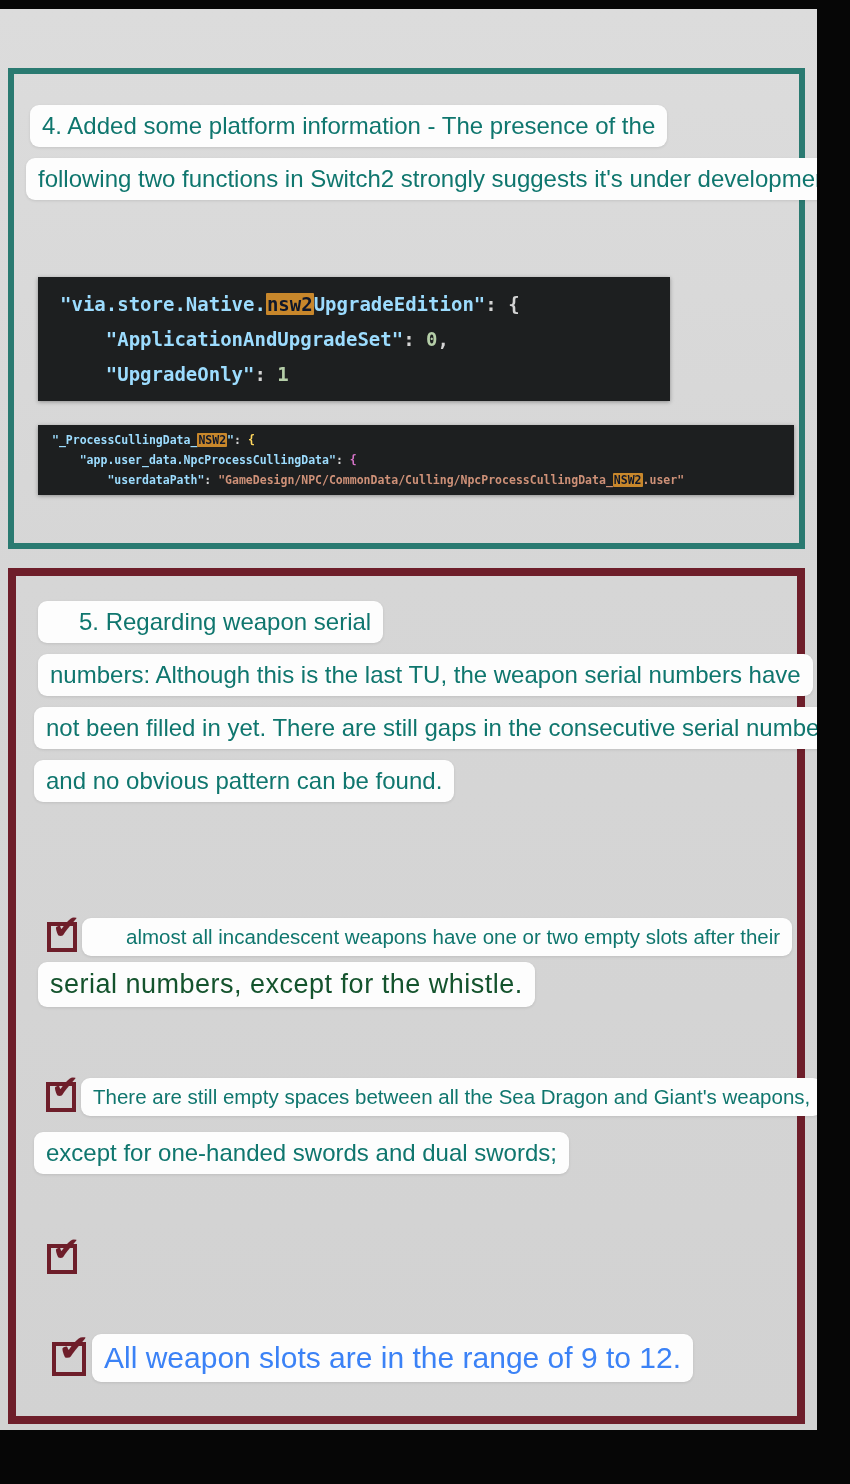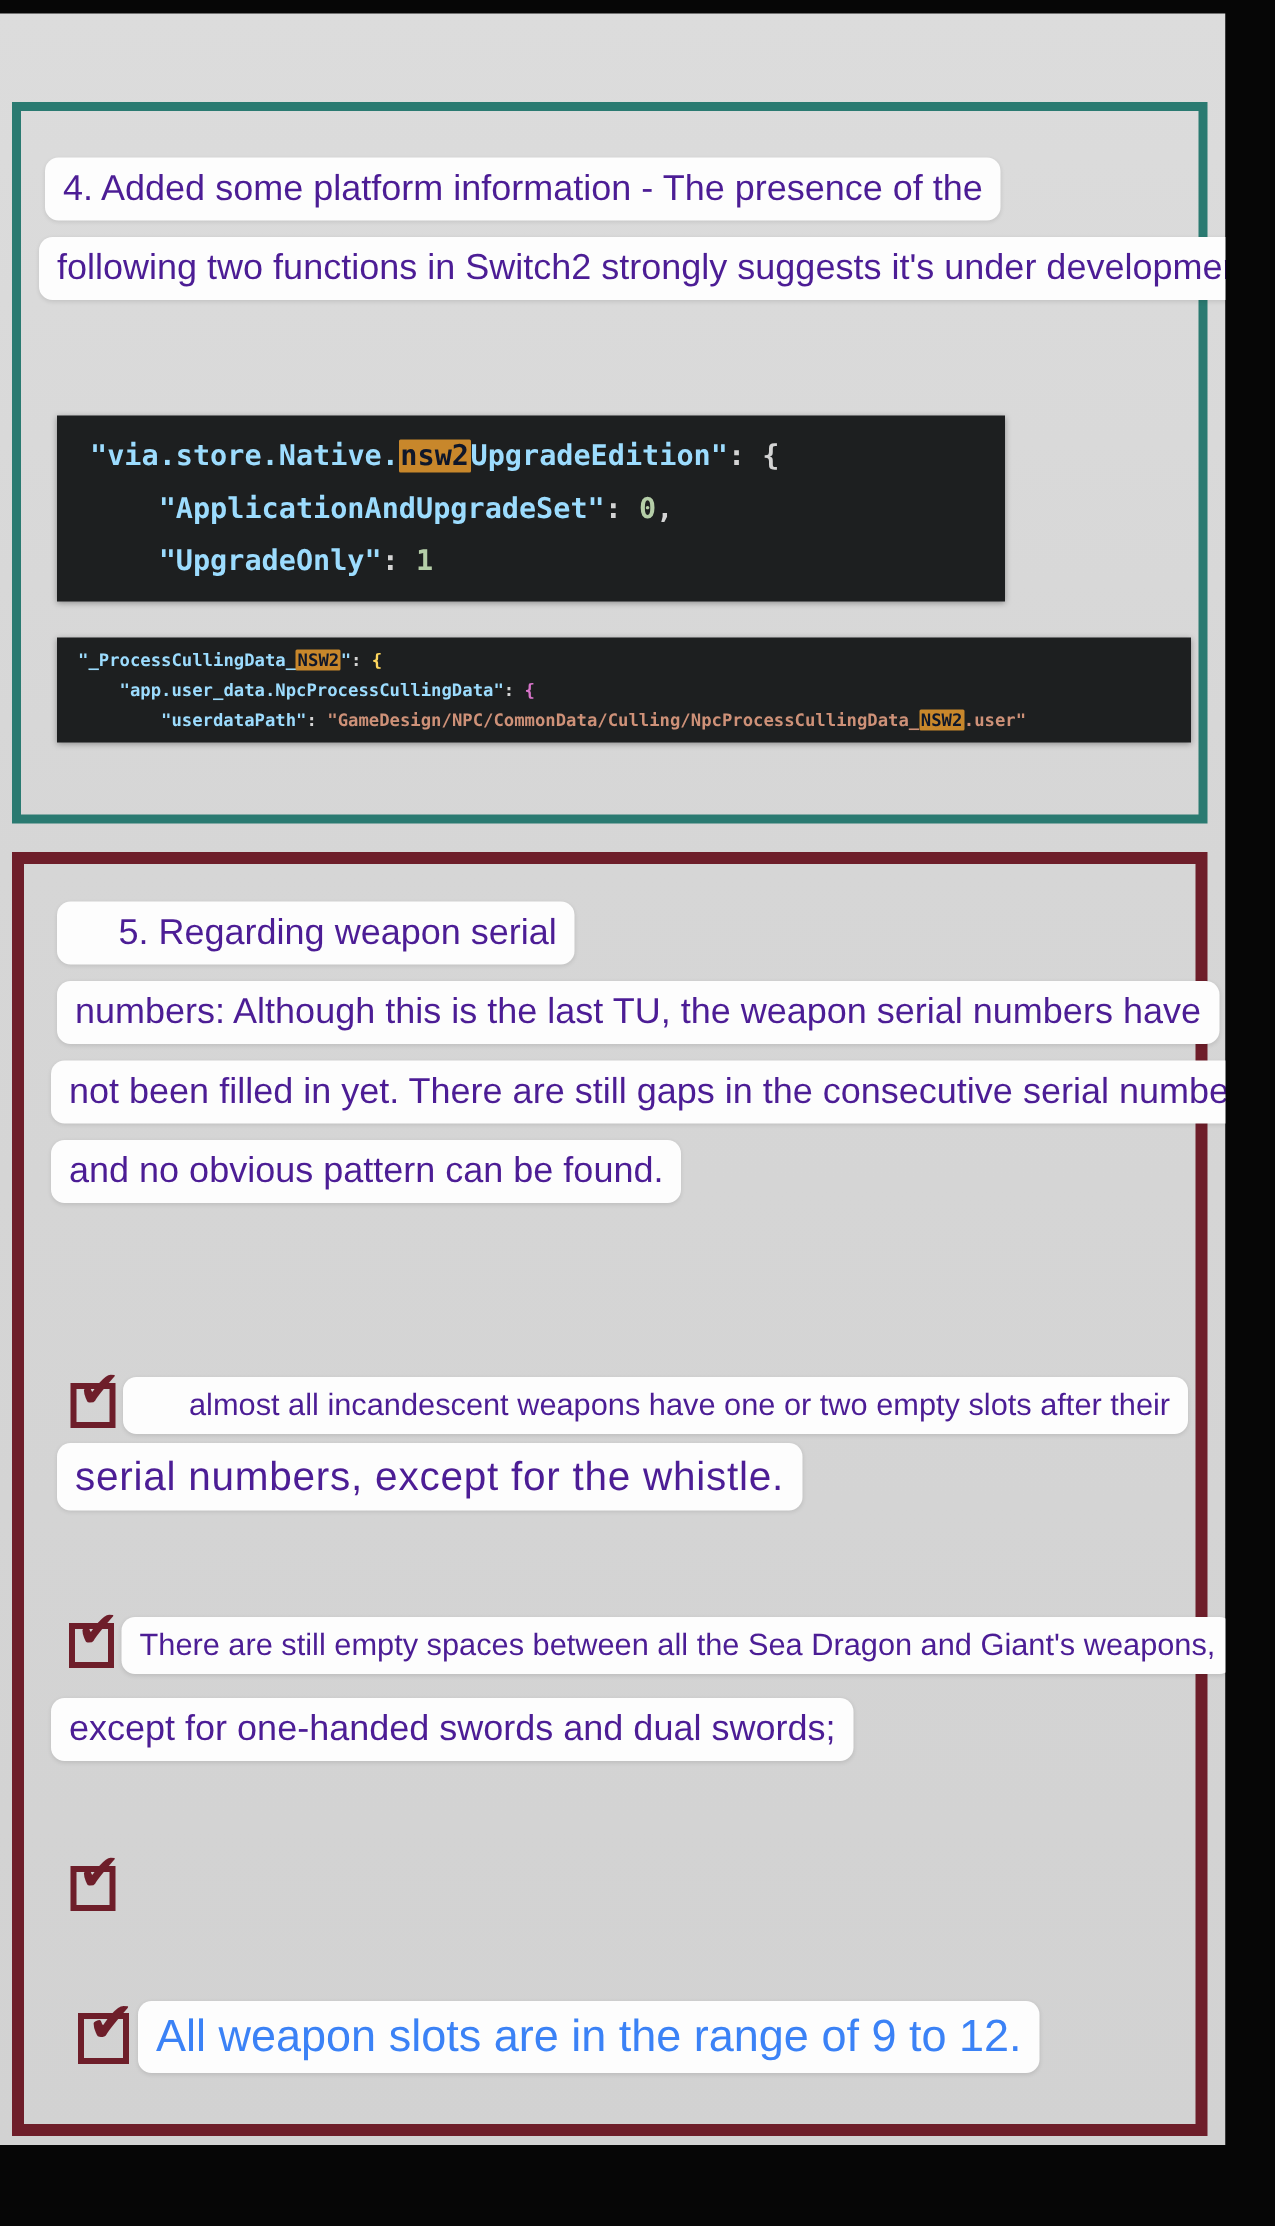--- a/index.html
+++ b/index.html
@@ -24,21 +24,21 @@
   }
   .panel-red{
     left:8px;top:559px;width:797px;height:856px;
     border:8px solid #6e1e2a;
   }
 
   .pill{
     position:absolute;display:inline-block;white-space:nowrap;
     background:#fdfdfd;border-radius:9px;
     padding:7px 12px;
-    color:#4c1d95;
+    color:#0f766e;
     box-shadow:0 1px 3px rgba(0,0,0,0.10);
   }
   .fs24{font-size:24px;}
   .fs21{font-size:21px;}
   .fs20{font-size:20.5px;}
 
   
   .t-line1{left:16px;top:31px;}
   .t-line2{left:12px;top:84px;}
 
@@ -92,21 +92,21 @@
   }
   .cb-1{left:31px;top:346px;}
   .cb-2{left:30px;top:506px;}
   .cb-3{left:31px;top:668px;}
   .cb-4{left:36px;top:766px;width:34px;height:34px;}
   .cb-4 .tick{font-size:38px;top:-17px;left:2px;}
 
   .item1-l1{left:66px;top:342px;padding-left:44px;}
   .item1-l2{
     left:22px;top:386px;
-    font-size:27px;color:#4c1d95;letter-spacing:0.5px;
+    font-size:27px;color:#14532d;letter-spacing:0.5px;
   }
   .item2-l1{left:65px;top:502px;}
   .item2-l2{left:18px;top:556px;}
   .item3-l1{left:66px;top:664px;}
   .item4-l1{
     left:76px;top:758px;
     font-size:30px;color:#3b82f6;
   }
 </style>
 </head>

